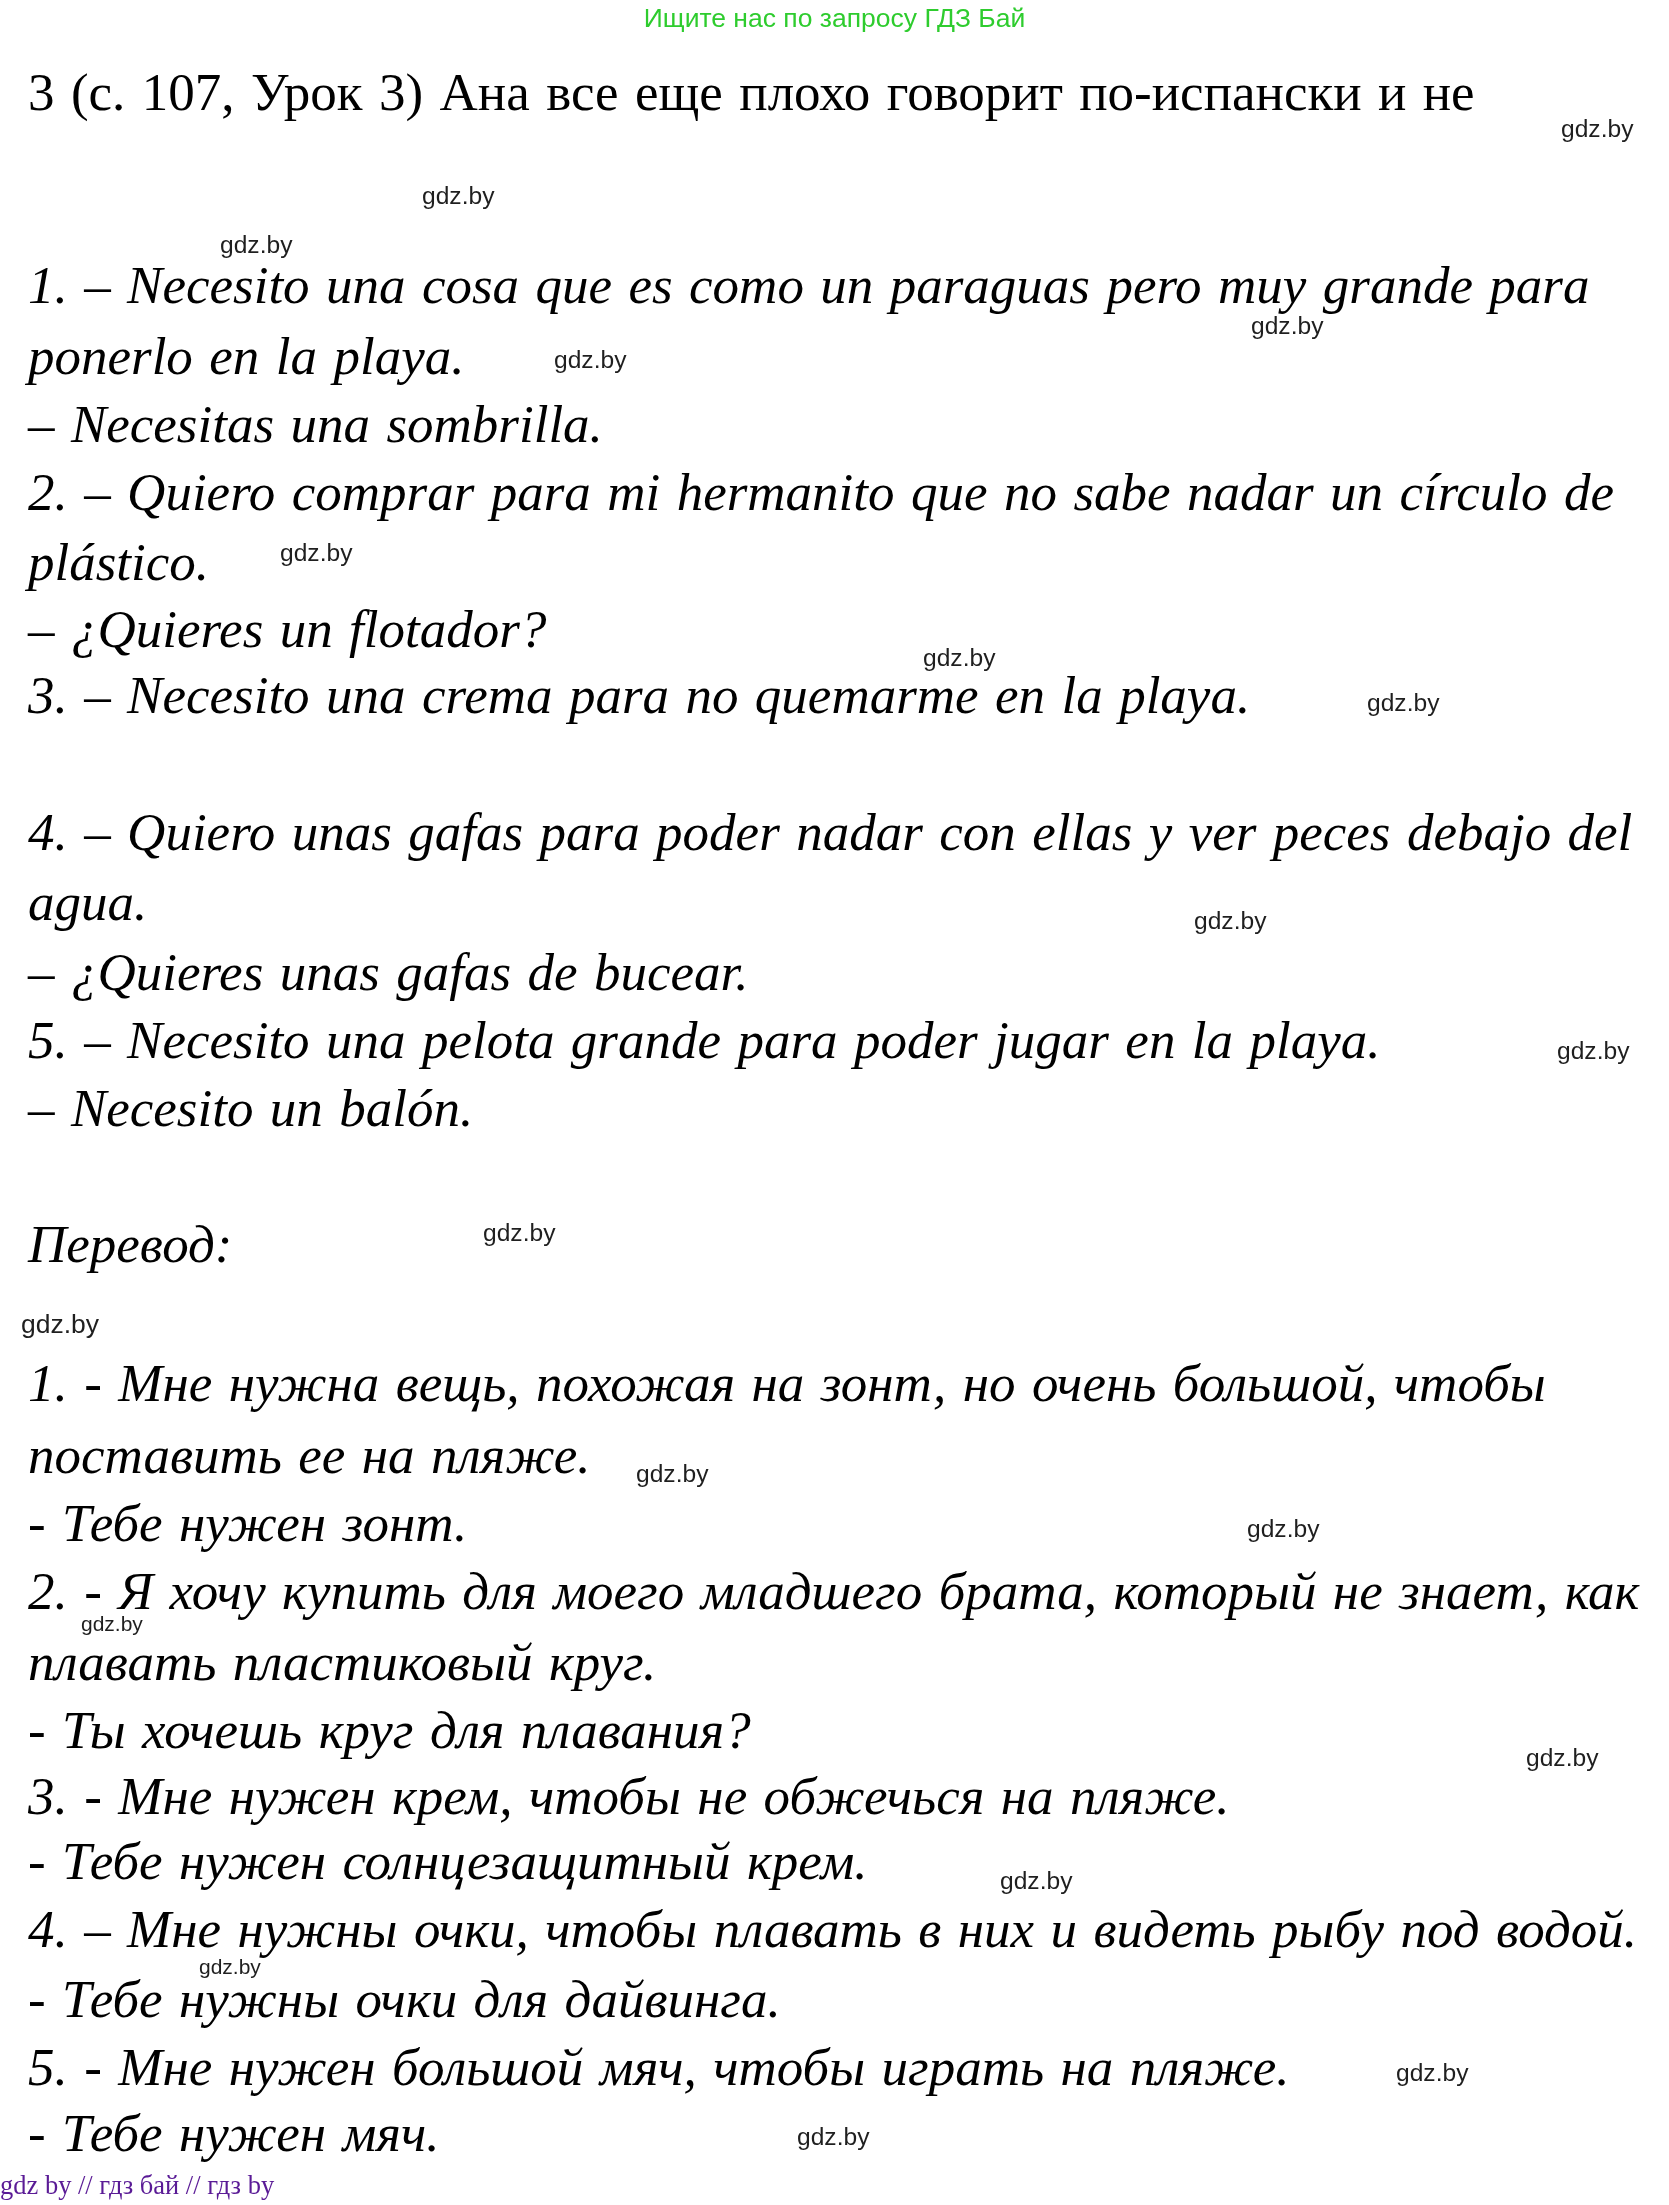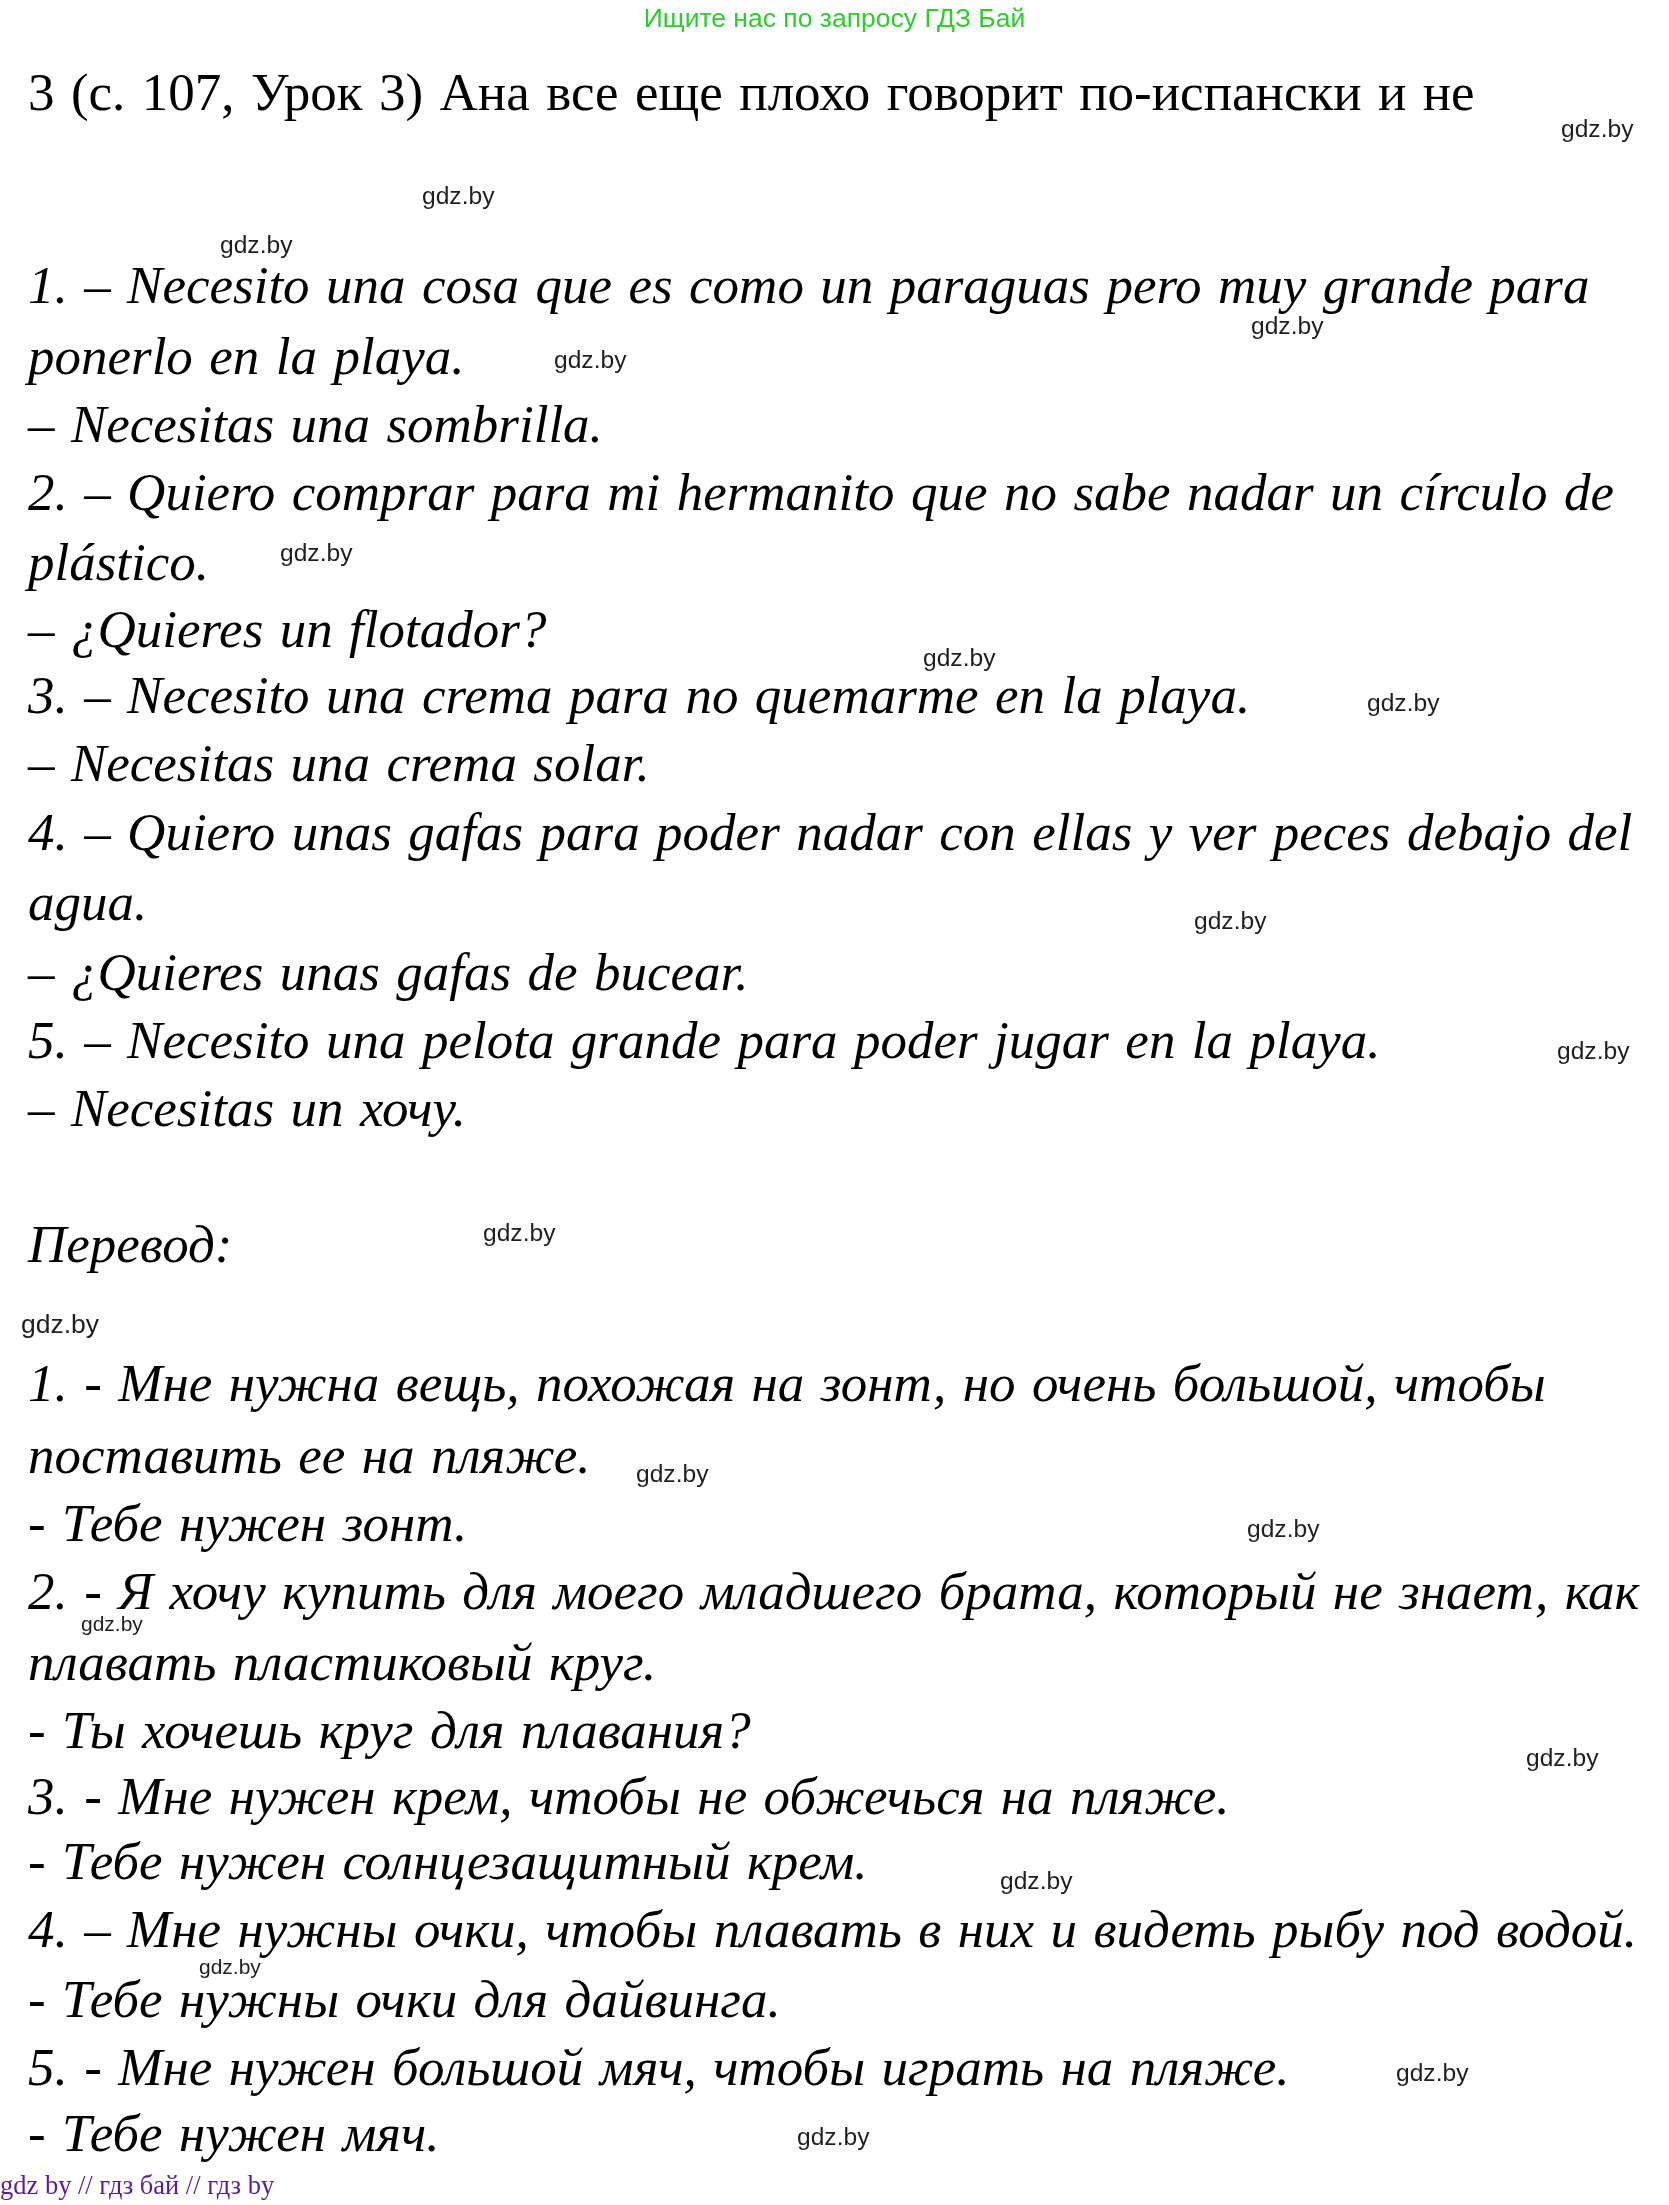--- a/index.html
+++ b/index.html
@@ -71,28 +71,27 @@
 
   <div class="line" style="top:255px">1. – Necesito una cosa que es como un paraguas pero muy grande para</div>
   <div class="line" style="top:326px">ponerlo en la playa.</div>
   <div class="line" style="top:394px">– Necesitas una sombrilla.</div>
 
   <div class="line" style="top:462px">2. – Quiero comprar para mi hermanito que no sabe nadar un círculo de</div>
   <div class="line" style="top:532px">plástico.</div>
   <div class="line" style="top:599px">– ¿Quieres un flotador?</div>
 
   <div class="line" style="top:665px">3. – Necesito una crema para no quemarme en la playa.</div>
-  <div class="line" style="top:733px">– Necesitas una crema solar.</div>
 
   <div class="line" style="top:802px">4. – Quiero unas gafas para poder nadar con ellas y ver peces debajo del</div>
   <div class="line" style="top:872px">agua.</div>
   <div class="line" style="top:942px">– ¿Quieres unas gafas de bucear.</div>
 
   <div class="line" style="top:1010px">5. – Necesito una pelota grande para poder jugar en la playa.</div>
-  <div class="line" style="top:1078px">– Necesitas un хочу.</div>
+  <div class="line" style="top:1078px">– Necesito un balón.</div>
 
   <div class="line" style="top:1214px">Перевод:</div>
 
   <div class="line" style="top:1353px">1. - Мне нужна вещь, похожая на зонт, но очень большой, чтобы</div>
   <div class="line" style="top:1425px">поставить ее на пляже.</div>
   <div class="line" style="top:1493px">- Тебе нужен зонт.</div>
 
   <div class="line" style="top:1561px">2. - Я хочу купить для моего младшего брата, который не знает, как</div>
   <div class="line" style="top:1700px">- Ты хочешь круг для плавания?</div>
   <div class="line" style="top:1632px">плавать пластиковый круг.</div>

